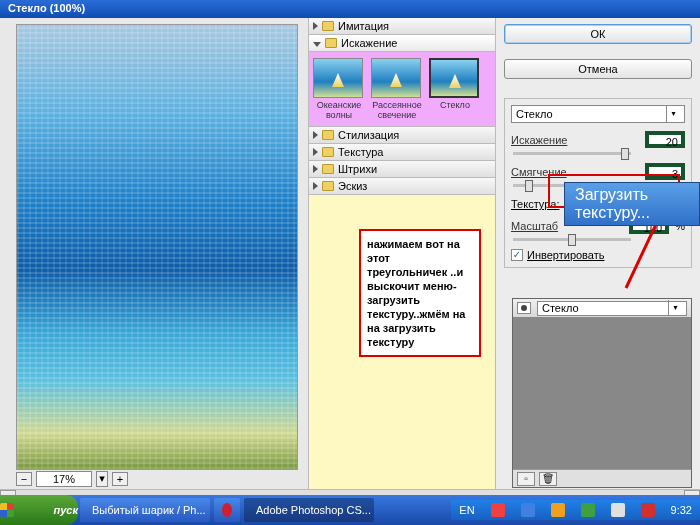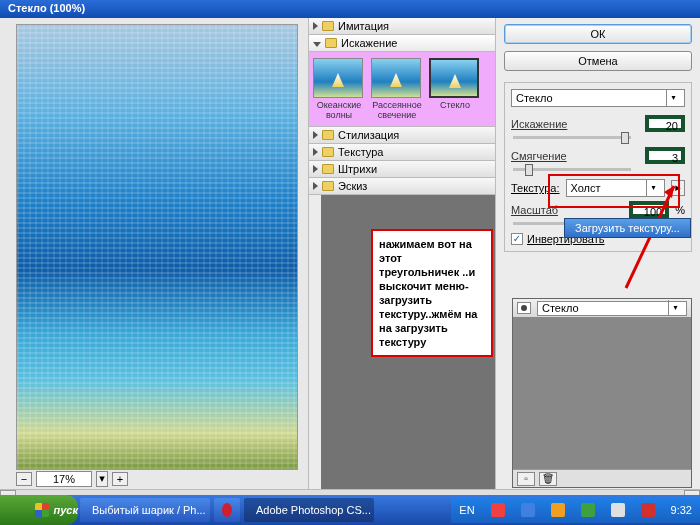--- a/index.html
+++ b/index.html
@@ -18,52 +18,52 @@
 .cat-row.selected { background: linear-gradient(#fff,#eaeaea); }
 .tri { width: 0; height: 0; border-top: 4px solid transparent; border-bottom: 4px solid transparent; border-left: 5px solid #555; }
 .tri.open { border-left: none; border-top: 5px solid #555; border-left: 4px solid transparent; border-right: 4px solid transparent; border-bottom: none; margin-top: 2px; }
 .folder { width: 12px; height: 10px; background: #f0d060; border: 1px solid #b89830; border-radius: 1px; }
 .thumbs { background: #f0abfc; padding: 6px 4px; display: flex; gap: 6px; border-bottom: 1px solid #bbb; }
 .thumb { width: 52px; text-align: center; cursor: pointer; }
 .thumb-img { width: 50px; height: 40px; border: 1px solid #888; background: linear-gradient(#88d0f0 0%,#2080c0 60%,#d0e090 100%); margin-bottom: 2px; position: relative; }
 .thumb.selected .thumb-img { border: 2px solid #333; }
 .thumb-img::after { content:''; position:absolute; left:18px; top:14px; width:12px; height:14px; background:linear-gradient(#fff,#f0d060); clip-path: polygon(50% 0,0 100%,100% 100%); }
 .thumb-label { font-size: 9px; line-height: 10px; color: #333; }
-.empty-area { flex: 1; background: #737373; position: relative; margin-left: 12px; }
+.empty-area { flex: 1; background: #fef9c3; position: relative; }
 .annotation { position: absolute; left: 50px; top: 34px; width: 122px; background: #fff; border: 2px solid #d00; padding: 6px; font-size: 11px; line-height: 14px; font-weight: bold; color: #000; z-index: 5; }
-.right-pane { flex: 1; background: #ececec; display: flex; flex-direction: column; padding: 6px 8px; gap: 4px; position: relative; }
+.right-pane { flex: 1; background: #ececec; display: flex; flex-direction: column; padding: 6px 8px; gap: 12px; position: relative; }
 .btn { height: 20px; background: linear-gradient(#fdfdfd,#e4e4e4); border: 1px solid #8a8a8a; border-radius: 3px; text-align: center; line-height: 18px; cursor: pointer; margin-bottom: 3px; }
 .btn.primary { border: 1px solid #5a9ad8; box-shadow: inset 0 0 0 1px #a8d0f0; }
 .filter-group { border: 1px solid #bbb; background: #ececec; padding: 6px; margin-top: 4px; }
 .filter-sel { display: flex; gap: 4px; margin-bottom: 8px; }
 .select { flex: 1; height: 18px; background: #fff; border: 1px solid #888; padding: 0 4px; line-height: 16px; display: flex; justify-content: space-between; align-items: center; }
 .sel-arrow { width: 14px; height: 16px; border-left: 1px solid #888; text-align: center; font-size: 8px; }
 .param-row { display: flex; align-items: center; margin-bottom: 10px; gap: 6px; }
 .param-label { flex: 1; text-decoration: underline; color: #333; }
 .param-input { width: 40px; height: 17px; border: 4px solid #14532d; background: #fff; text-align: right; padding: 0 3px; line-height: 15px; }
 .slider { width: 118px; height: 3px; background: #c0c0c0; position: relative; margin-top: -6px; margin-bottom: 8px; margin-left: 2px; }
 .slider-thumb { position: absolute; top: -4px; width: 8px; height: 12px; background: #e0e0e0; border: 1px solid #666; }
-.menu-pop { position: absolute; background: linear-gradient(#5aa0e8,#3070c8); color: #fff; border: 1px solid #204880; padding: 3px 10px; font-size: 11px; z-index: 10; cursor: pointer; margin-top: 36px; }
+.menu-pop { position: absolute; background: linear-gradient(#5aa0e8,#3070c8); color: #fff; border: 1px solid #204880; padding: 3px 10px; font-size: 16px; z-index: 10; cursor: pointer; }
 .tri-btn { width: 14px; height: 16px; border: 1px solid #888; background: #f0f0f0; text-align: center; line-height: 12px; cursor: pointer; }
 .red-box1 { position: absolute; border: 2px solid #d00; z-index: 8; pointer-events: none; }
 .check-row { display: flex; align-items: center; gap: 4px; margin-top: 6px; }
 .checkbox { width: 12px; height: 12px; background: #fff; border: 1px solid #888; text-align: center; line-height: 10px; color: #2060a0; font-size: 10px; }
 .layers-pane { position: absolute; right: 8px; top: 280px; width: 180px; height: 190px; background: #888; border: 1px solid #666; }
 .layer-row { height: 18px; background: linear-gradient(#f0f0f0,#d8d8d8); display: flex; align-items: center; padding: 0 4px; gap: 6px; }
 .eye { width: 14px; height: 12px; border: 1px solid #888; background: #fff; position: relative; }
 .eye::after { content:''; position:absolute; left:3px; top:2px; width:6px; height:6px; border-radius:50%; background:#444; }
 .layer-row .select { flex: 1; height: 15px; }
 .layers-bottom { position: absolute; bottom: 0; left: 0; right: 0; height: 18px; background: #e0e0e0; border-top: 1px solid #999; display: flex; align-items: center; padding: 0 4px; gap: 4px; }
 .sm-btn { width: 18px; height: 14px; border: 1px solid #888; background: #f0f0f0; cursor: pointer; text-align: center; line-height: 12px; font-size: 10px; }
 .arrow-svg { position: absolute; z-index: 9; pointer-events: none; }
 .taskbar { position: absolute; bottom: 0; left: 0; right: 0; height: 30px; background: linear-gradient(#3878e0,#1848a8); display: flex; align-items: center; }
-.start { width: 78px; height: 30px; background: linear-gradient(#5aa838,#2a7818); border-radius: 0 12px 12px 0; color: #fff; font-style: italic; font-weight: bold; display: flex; align-items: center; justify-content: flex-end; gap: 4px; font-size: 12px; }
+.start { width: 78px; height: 30px; background: linear-gradient(#5aa838,#2a7818); border-radius: 0 12px 12px 0; color: #fff; font-style: italic; font-weight: bold; display: flex; align-items: center; justify-content: space-between; gap: 4px; font-size: 12px; }
 .task-item { height: 24px; margin: 0 2px; padding: 0 8px; background: linear-gradient(#4888e8,#2858c0); border-radius: 2px; color: #fff; display: flex; align-items: center; gap: 4px; font-size: 10px; max-width: 130px; overflow: hidden; white-space: nowrap; cursor: pointer; }
 .task-item.active { background: linear-gradient(#2050a0,#183880); }
-.tray { margin-left: auto; height: 26px; background: linear-gradient(#2080e8,#1860c0); display: flex; align-items: center; padding: 0 8px; gap: 16px; color: #fff; font-size: 10px; }
+.tray { margin-left: auto; height: 20px; background: linear-gradient(#2080e8,#1860c0); display: flex; align-items: center; padding: 0 8px; gap: 16px; color: #fff; font-size: 10px; }
 .tray-icon { width: 14px; height: 14px; border-radius: 2px; }
 .bottom-scroll { height: 16px; background: #e8e8e8; border-top: 1px solid #bbb; display: flex; }
 .scroll-btn { width: 16px; height: 15px; background: linear-gradient(#f0f0f0,#d0d0d0); border: 1px solid #999; }
 .scroll-track { flex: 1; background: #e0e0e0; }
 </style>
 </head>
 <body>
 
 <div class="titlebar">
   <span>Стекло (100%)</span>

